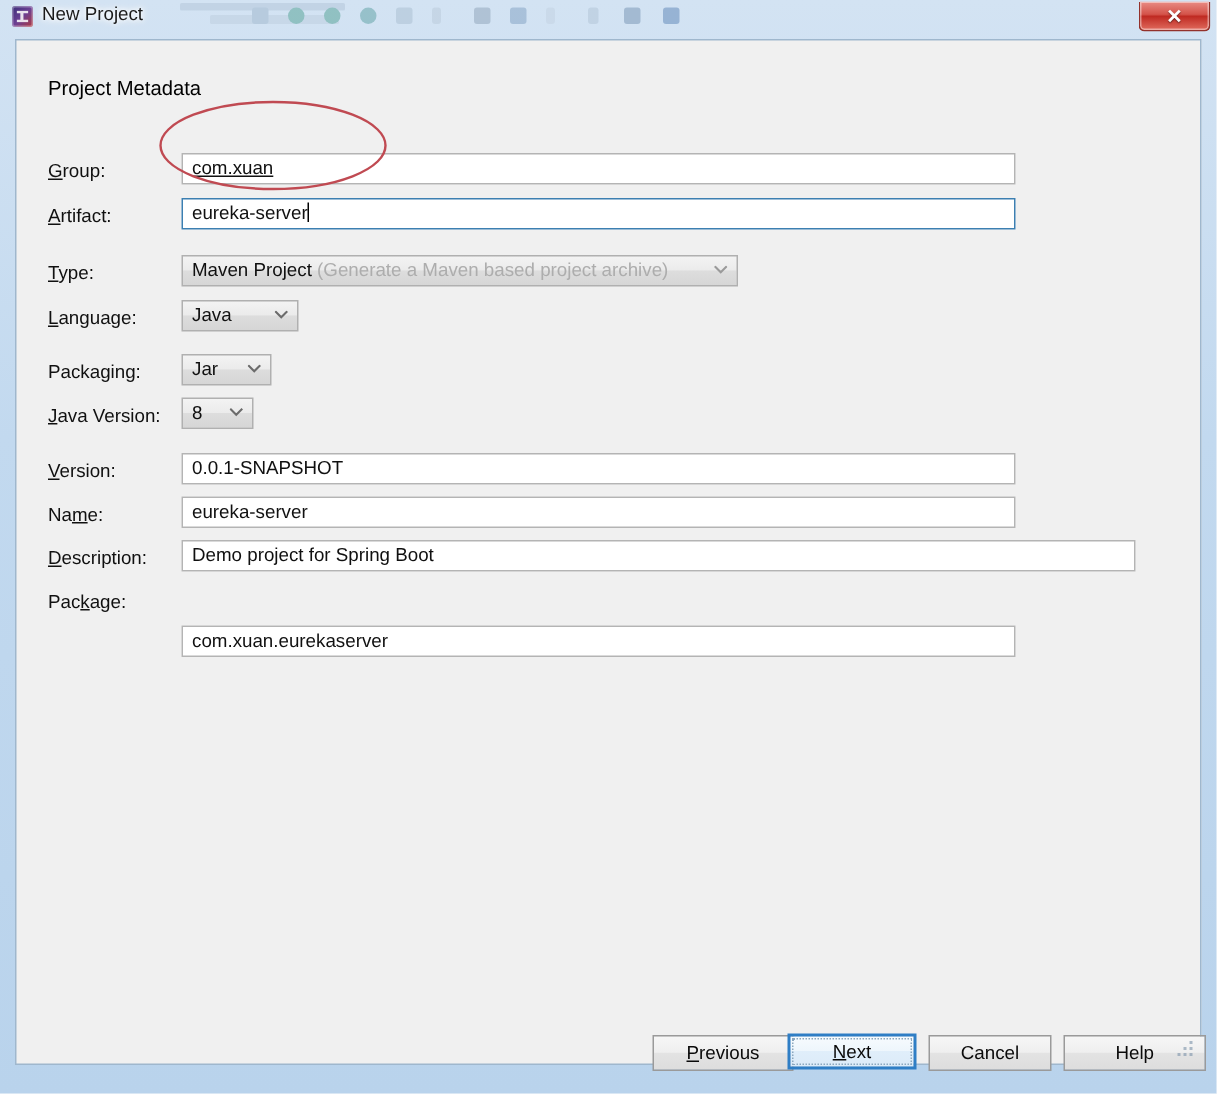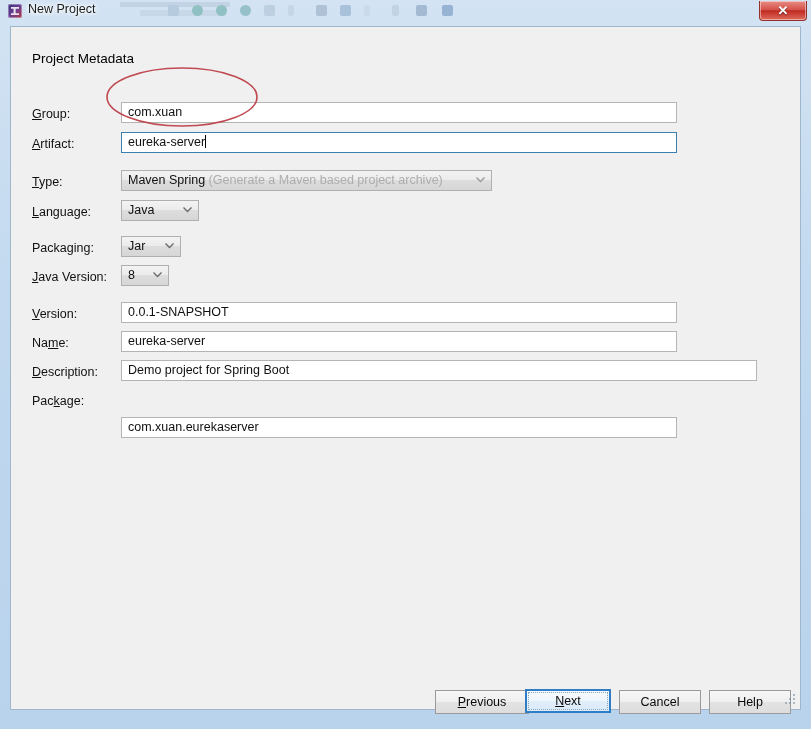--- a/index.html
+++ b/index.html
@@ -250,27 +250,27 @@
     <div id="close-button">
       <div class="x">✕</div>
     </div>
   </div>
 
   <div id="client">
 
     <div id="section-title">Project Metadata</div>
 
     <div class="row-label" style="left:21px; top:80px;"><u>G</u>roup:</div>
-    <div class="text-field" style="left:110px; top:75px; width:556px;">com.xuan</div>
+    <div class="text-field" style="left:110px; top:75px; width:556px;text-decoration:underline;">com.xuan</div>
 
     <div class="row-label" style="left:21px; top:110px;"><u>A</u>rtifact:</div>
     <div class="text-field focused" style="left:110px; top:105px; width:556px;"><span>eureka-server</span><span class="caret"></span></div>
 
     <div class="row-label" style="left:21px; top:148px;"><u>T</u>ype:</div>
-    <div class="combo" style="left:110px; top:143px; width:371px;"><span>Maven Spring</span> <span class="hint">(Generate a Maven based project archive)</span><span class="arrow">
+    <div class="combo" style="left:110px; top:143px; width:371px;"><span>Maven Project</span> <span class="hint">(Generate a Maven based project archive)</span><span class="arrow">
           <svg width="9" height="6" viewBox="0 0 9 6">
             <path d="M0.5 0.5 L4.5 4.5 L8.5 0.5" fill="none" stroke="#9a9a9a" stroke-width="1.4"></path>
           </svg>
         </span></div>
 
     <div class="row-label" style="left:21px; top:178px;"><u>L</u>anguage:</div>
     <div class="combo" style="left:110px; top:173px; width:78px;"><span>Java</span><span class="arrow">
           <svg width="9" height="6" viewBox="0 0 9 6">
             <path d="M0.5 0.5 L4.5 4.5 L8.5 0.5" fill="none" stroke="#6b6b6b" stroke-width="1.4"></path>
           </svg>
@@ -298,21 +298,21 @@
 
     <div class="row-label" style="left:21px; top:338px;"><u>D</u>escription:</div>
     <div class="text-field" style="left:110px; top:333px; width:636px;">Demo project for Spring Boot</div>
 
     <div class="row-label" style="left:21px; top:367px;">Pac<u>k</u>age:</div>
     <div class="text-field" style="left:110px; top:362px; width:556px;margin-top:28px;">com.xuan.eurekaserver</div>
 
     <div class="dlg-button" style="left:424px; top:663px; width:94px;"><u>P</u>revious</div>
     <div class="dlg-button default" style="left:514px; top:662px; width:86px;"><span class="focusring"></span><u>N</u>ext</div>
     <div class="dlg-button" style="left:608px; top:663px; width:82px;">Cancel</div>
-    <div class="dlg-button" style="left:698px; top:663px; width:82px;">Help</div>
+    <div class="dlg-button" style="left:698px; top:663px; width:95px;">Help</div>
 
     <svg id="resize-grip" viewBox="0 0 14 14">
       <g fill="#7c93aa">
         <rect x="10" y="2" width="2" height="2"></rect>
         <rect x="6" y="6" width="2" height="2"></rect>
           <rect x="10" y="6" width="2" height="2"></rect>
         <rect x="2" y="10" width="2" height="2"></rect>
           <rect x="6" y="10" width="2" height="2"></rect>
           <rect x="10" y="10" width="2" height="2"></rect>
       </g>

